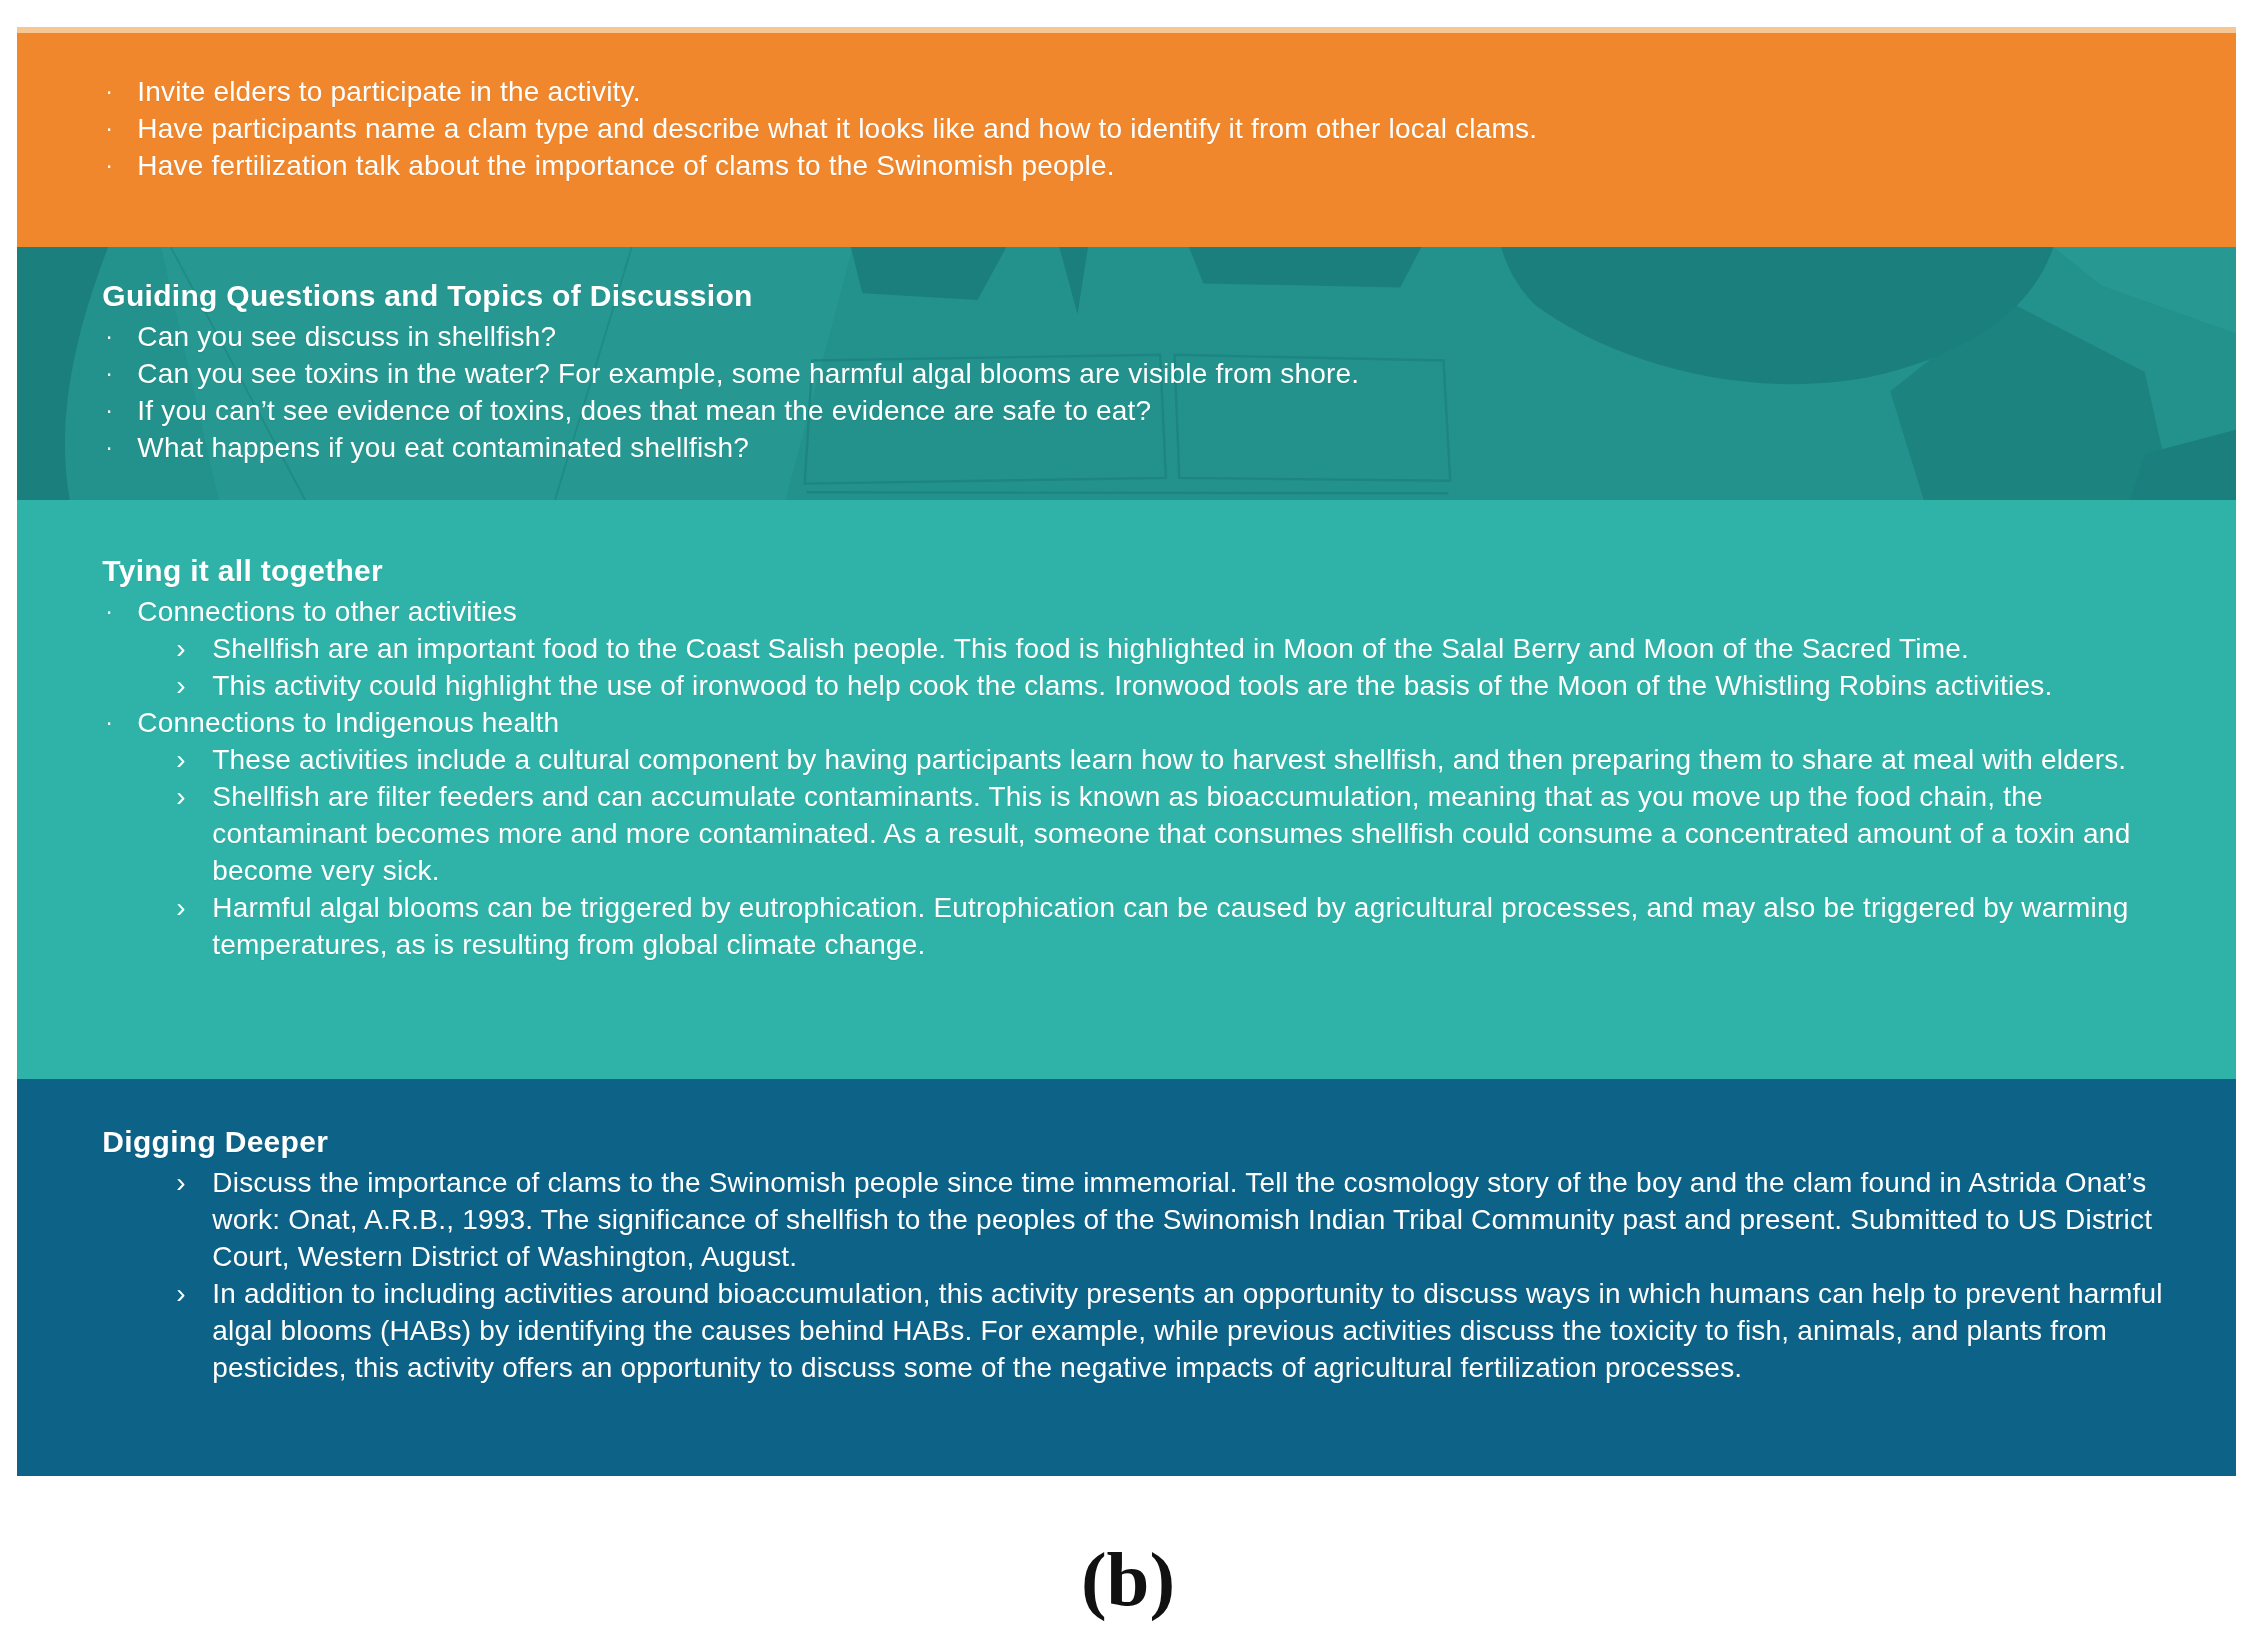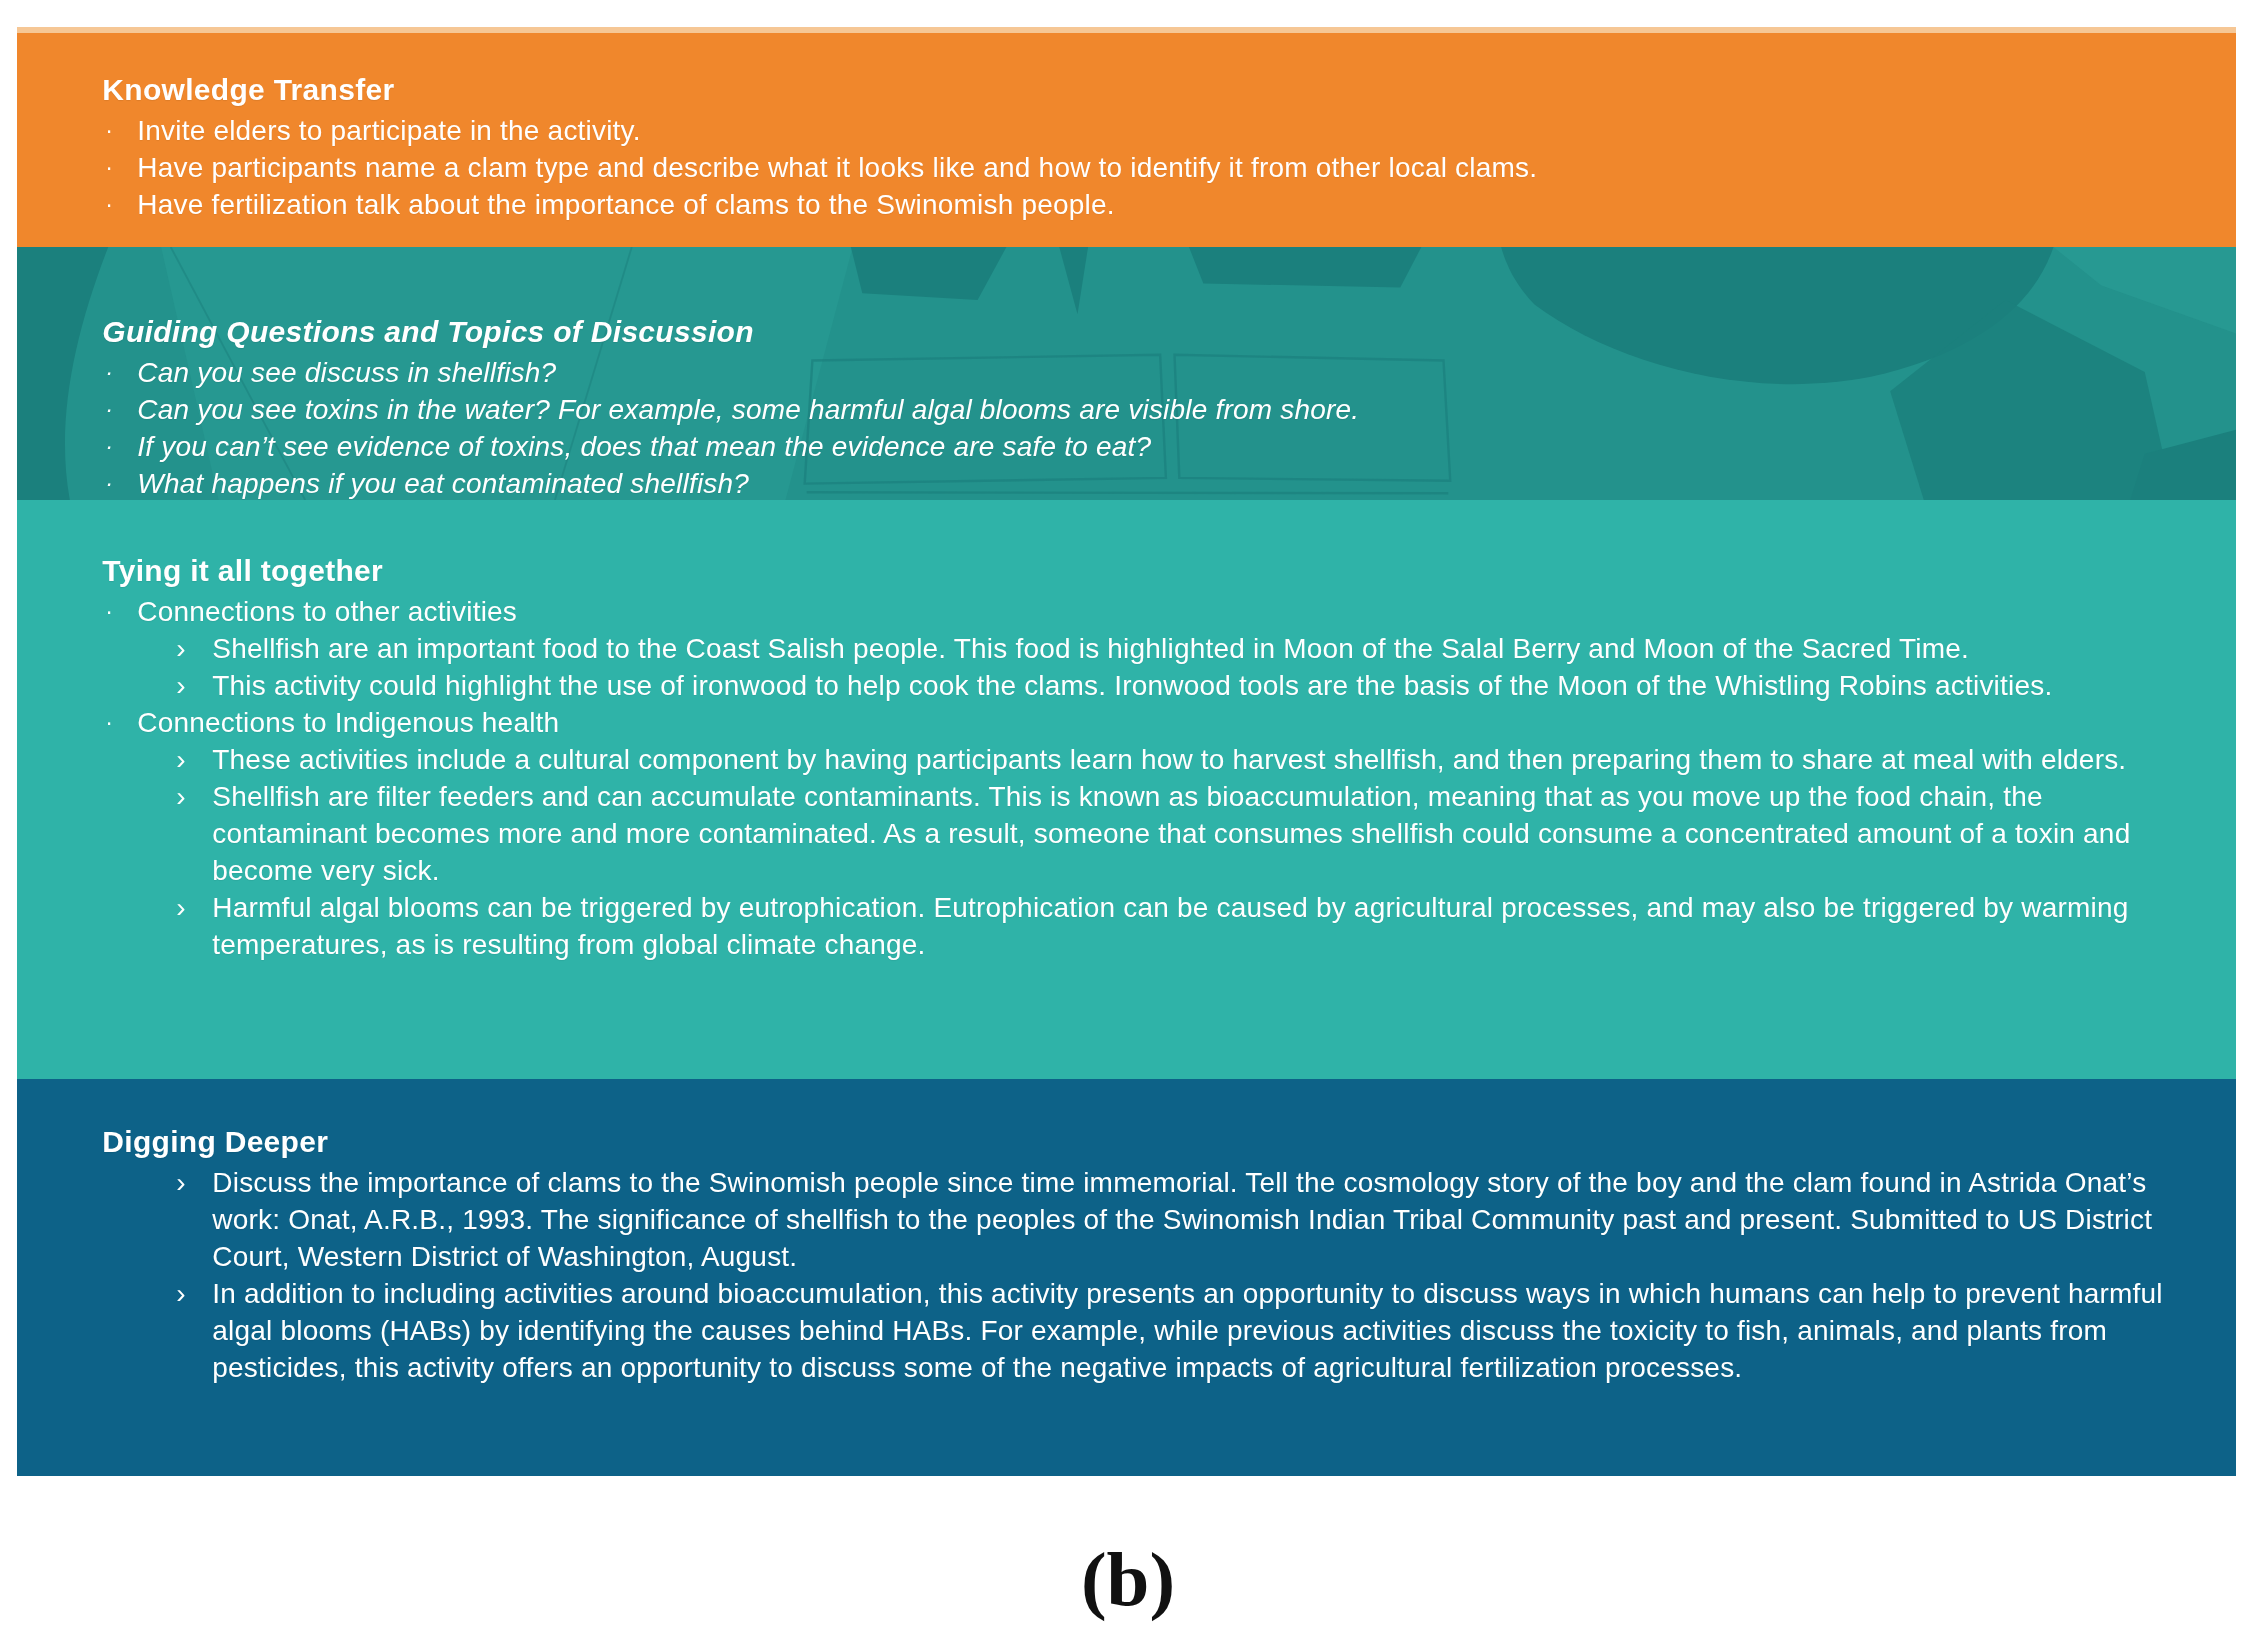--- a/index.html
+++ b/index.html
@@ -15,21 +15,21 @@
   .sec-knowledge{height:220px;background:#F0872C;}
   .sec-knowledge .topstrip{
     position:absolute;left:0;top:0;width:100%;height:5.8px;background:#F6C795;
   }
   .sec-guiding{height:253px;background:#23928C;}
   .sec-tying{height:579px;background:#2FB3A8;}
   .sec-digging{height:397px;background:#0D6288;}
   .pattern-svg{position:absolute;left:0;top:0;width:100%;height:100%;}
   .content{position:relative;z-index:2;}
   .sec-knowledge .content{padding-top:46px;}
-  .sec-guiding  .content{padding-top:68px;font-style:italic;}
+  .sec-guiding  .content{padding-top:32px;}
   .sec-tying    .content{padding-top:54px;}
   .sec-digging  .content{padding-top:46px;}
   .sec-title{
     margin:0 0 5.8px 85px;
     font-size:30px;line-height:33px;font-weight:bold;
     letter-spacing:0.3px;
     text-shadow:0 1px 1px rgba(0,0,0,0.08);
   }
   .list{padding-right:40px;}
   .item{display:flex;align-items:flex-start;}
@@ -50,21 +50,20 @@
   }
 </style>
 </head>
 <body>
 
 <div class="board">
 
   <div class="section sec-knowledge">
     <div class="topstrip"></div>
     <div class="content">
-      <h2 class="sec-title">Knowledge Transfer</h2>
       <div class="list">
         <div class="item l1">
           <span class="mk">·</span>
           <span class="txt">Invite elders to participate in the activity.</span>
         </div>
         <div class="item l1">
           <span class="mk">·</span>
           <span class="txt">Have participants name a clam type and describe what it looks like and how to identify it from other local clams.</span>
         </div>
         <div class="item l1">

